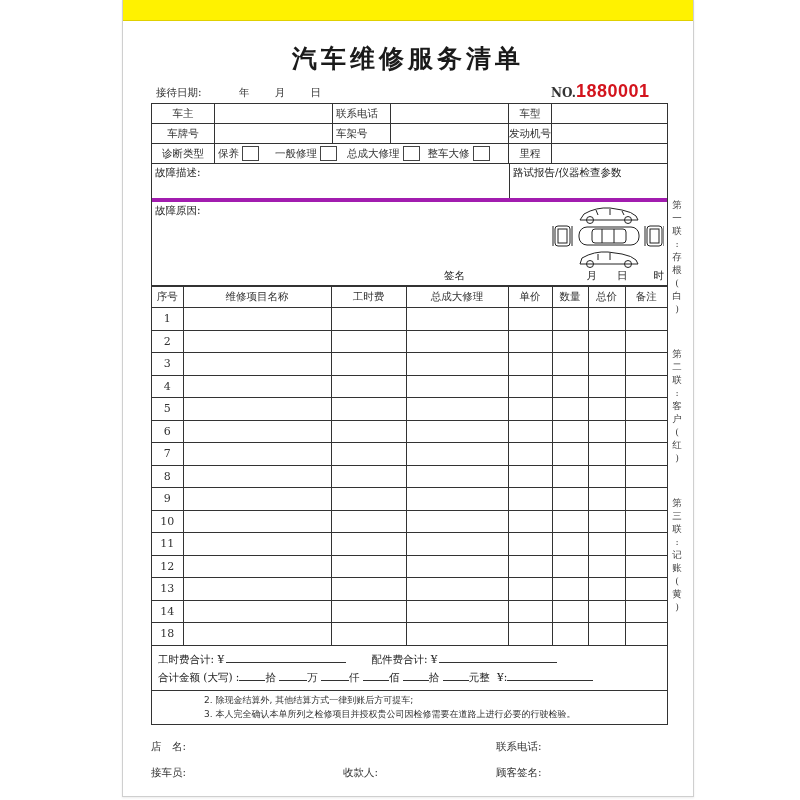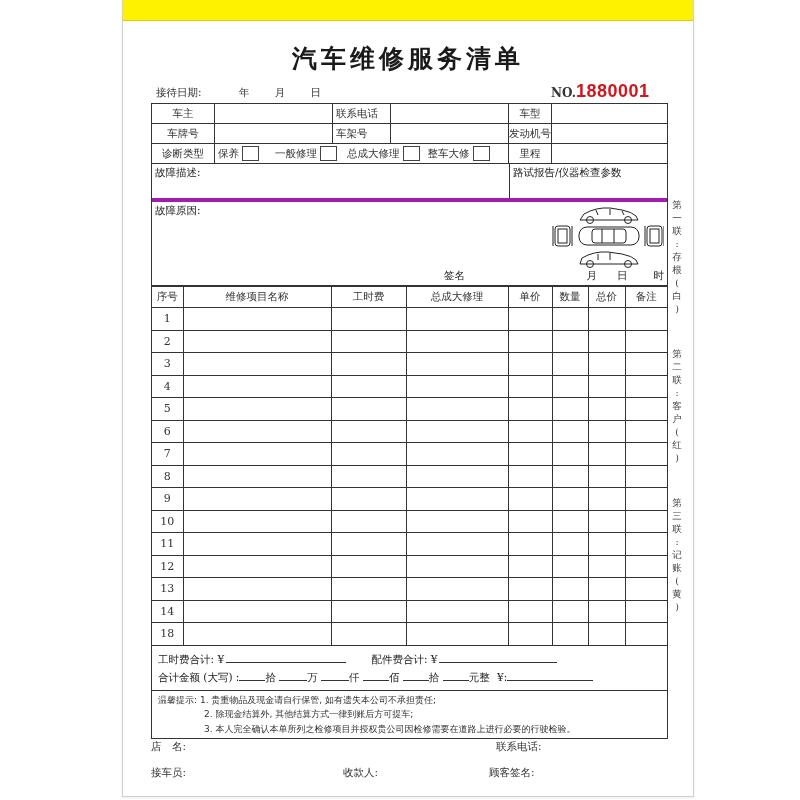--- a/index.html
+++ b/index.html
@@ -335,35 +335,34 @@
         <span class="u" style="width:28px"></span><span>万</span>
         <span class="u" style="width:28px"></span><span>仟</span>
         <span class="u" style="width:26px"></span><span>佰</span>
         <span class="u" style="width:26px"></span><span>拾</span>
         <span class="u" style="width:26px"></span><span>元整</span>
         <span style="margin-left:4px">¥:</span><span class="u" style="width:86px"></span>
       </div>
     </div>
 
     <div class="notes">
-      <div><span>温馨提示:</span> <span>1. 贵重物品及现金请自行保管, 如有遗失本公司不承担责任;</span></div>
       <div class="indent">2. 除现金结算外, 其他结算方式一律到账后方可提车;</div>
       <div class="indent">3. 本人完全确认本单所列之检修项目并授权贵公司因检修需要在道路上进行必要的行驶检验。</div>
     </div>
   </div>
 
   <div class="footer">
     <div class="row">
       <span style="left:0">店　名:</span>
       <span style="left:345px">联系电话:</span>
     </div>
     <div class="row">
       <span style="left:0">接车员:</span>
       <span style="left:192px">收款人:</span>
-      <span style="left:338px">顾客签名:</span>
+      <span style="left:345px">顾客签名:</span>
     </div>
   </div>
 
   <div class="side">
     <div class="grp">
         <div>
           <div>第</div>
           <div>一</div>
           <div>联</div>
           <div>:</div>

